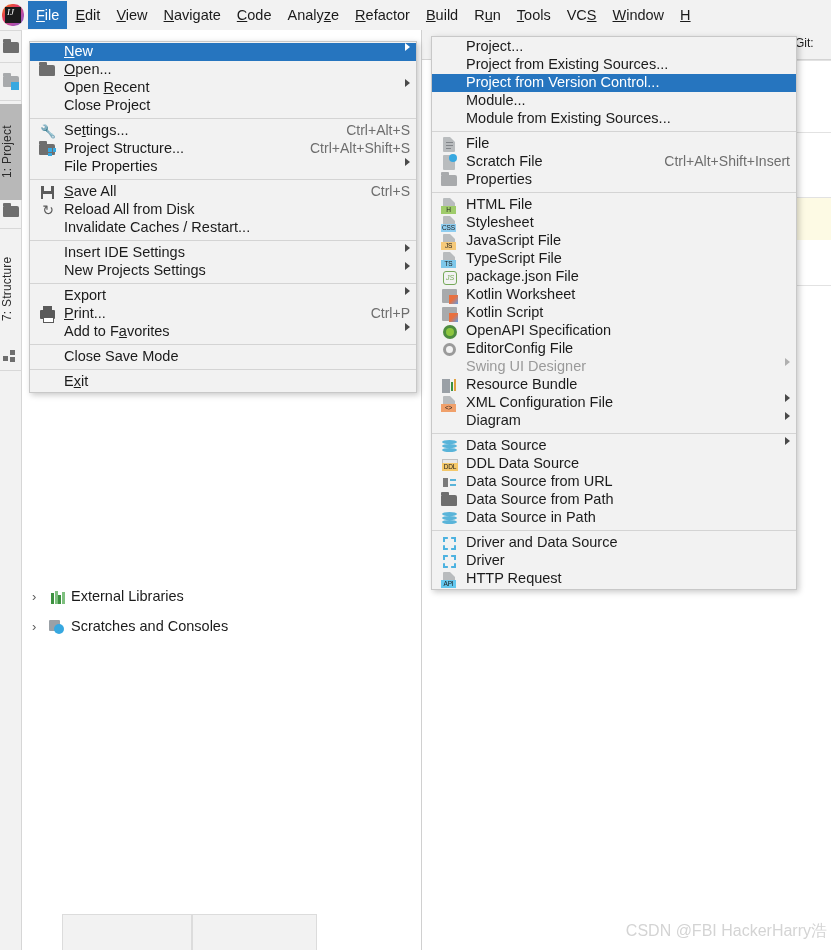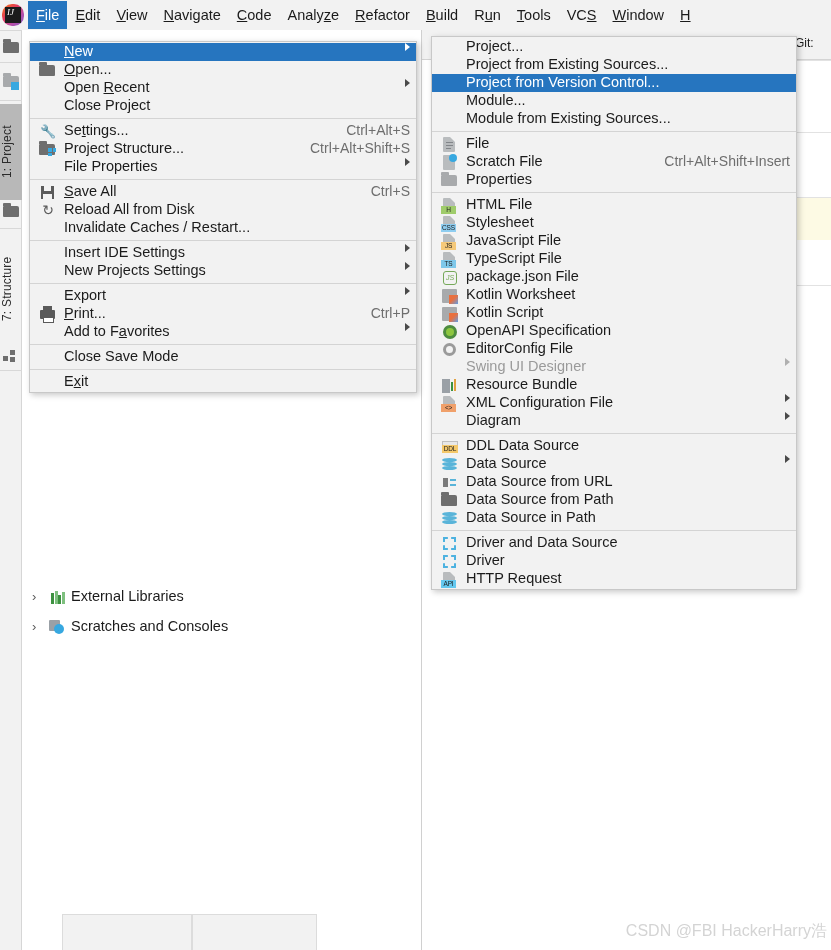--- a/index.html
+++ b/index.html
@@ -547,38 +547,38 @@
         <span class="arrow"></span>
       </div>
       <div class="mrow">
         <span class="ic"></span>
         <span class="lbl">Diagram</span>
         <span class="arrow"></span>
       </div>
       <div class="msep"></div>
       <div class="mrow">
         <span class="ic">
-          <span style="position:absolute;left:2px;top:4px;width:16px;height:12px;background:#e8e8e8;border:1px solid #c0c0c0"></span>
-          <span class="badge" style="left:2px;bottom:2px;min-width:16px;background:#f4c86a;">DDL</span>
-        </span>
-        <span class="lbl">DDL Data Source</span>
-      </div>
-      <div class="mrow">
-        <span class="ic">
           <span class="db">
             <i style="top:0"></i>
             <i style="top:4px"></i>
             <i style="top:8px"></i>
           </span>
         </span>
         <span class="lbl">Data Source</span>
         <span class="arrow"></span>
       </div>
       <div class="mrow">
         <span class="ic">
+          <span style="position:absolute;left:2px;top:4px;width:16px;height:12px;background:#e8e8e8;border:1px solid #c0c0c0"></span>
+          <span class="badge" style="left:2px;bottom:2px;min-width:16px;background:#f4c86a;">DDL</span>
+        </span>
+        <span class="lbl">DDL Data Source</span>
+      </div>
+      <div class="mrow">
+        <span class="ic">
           <span class="plug">
             <b></b>
             <i style="top:1px"></i>
             <i style="top:6px"></i>
           </span>
         </span>
         <span class="lbl">Data Source from URL</span>
       </div>
       <div class="mrow">
         <span class="ic">

